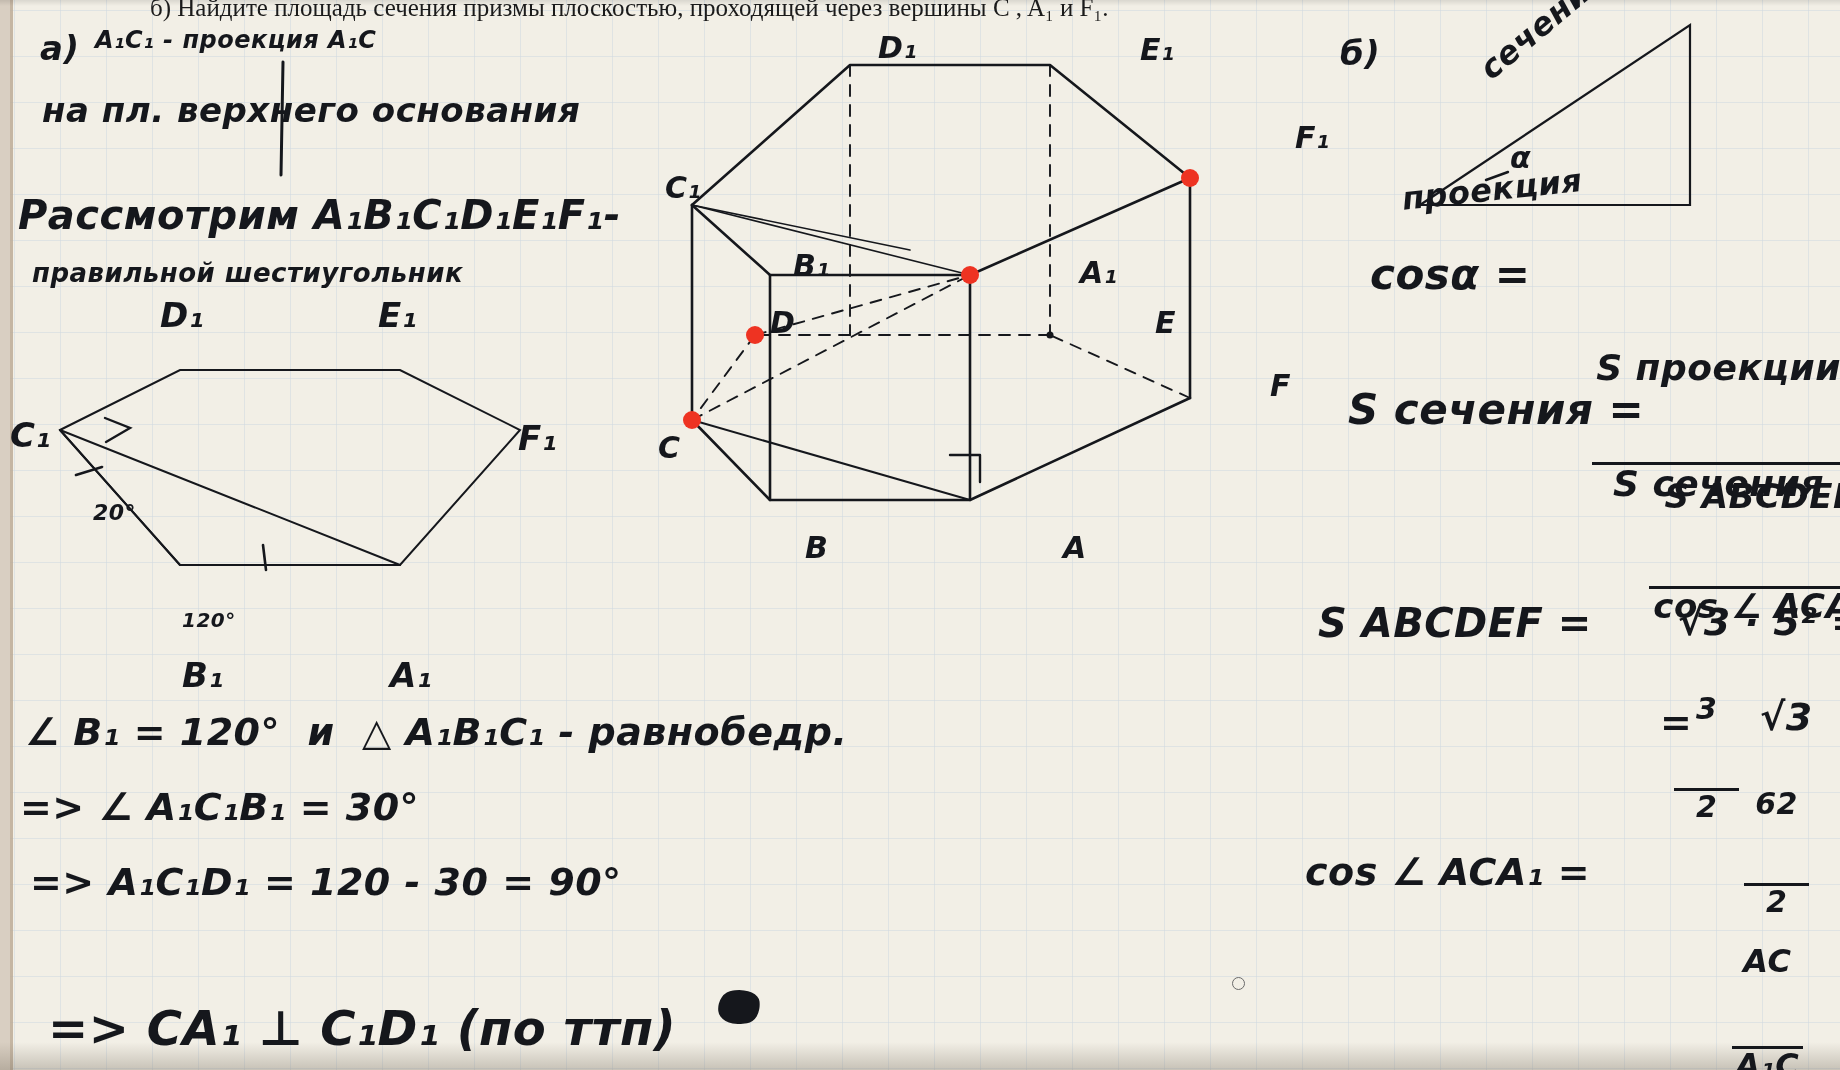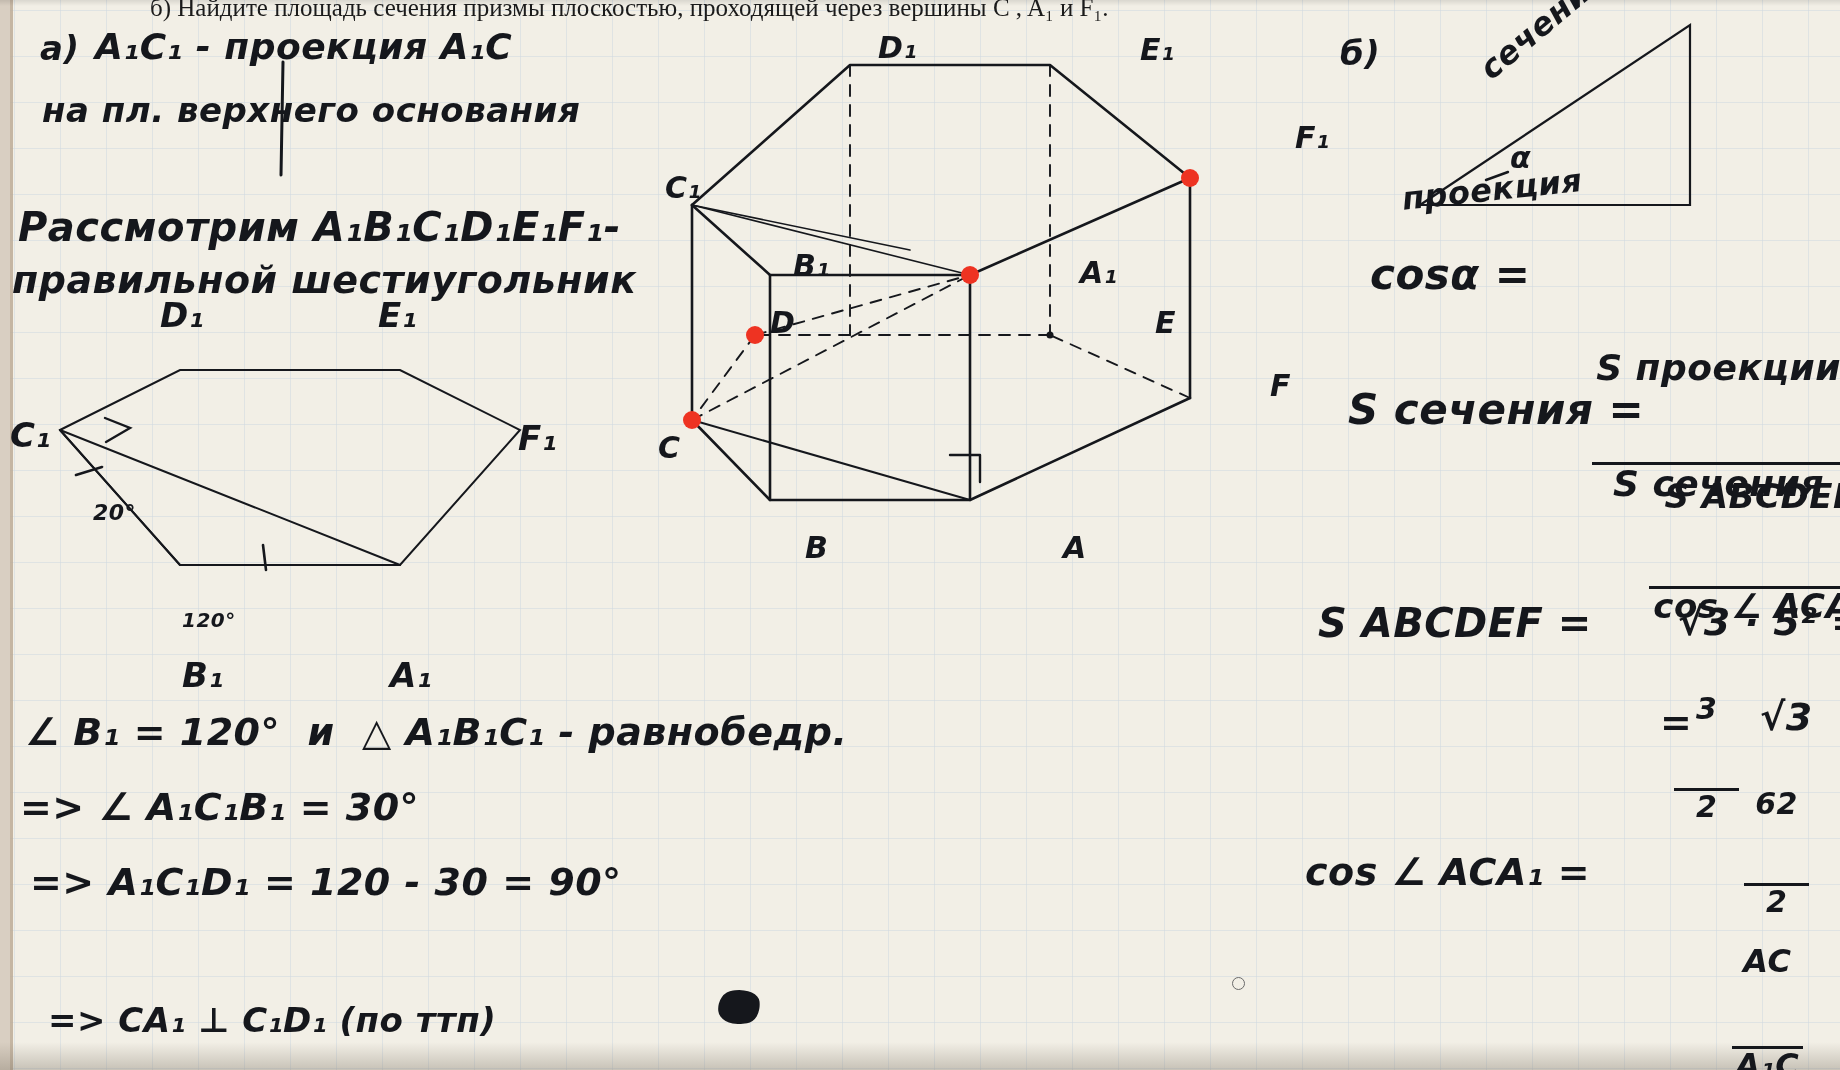--- a/index.html
+++ b/index.html
@@ -188,24 +188,24 @@
     </div>
 
   <div class="left-margin"></div>
   <div class="left-margin2"></div>
   <div class="paper-shadow-top"></div>
   <div class="paper-shadow-bottom"></div>
 
   <div class="printed-task">б) Найдите площадь сечения призмы плоскостью, проходящей через вершины C , A₁ и F₁.</div>
 
   <div class="hw sk" style="left:40px; top:28px; font-size:34px;">а)</div>
-  <div class="hw sk" style="left:95px; top:26px; font-size:36px;">A₁C₁ - проекция A₁C</div>
+  <div class="hw sk" style="left:95px; top:26px; font-size:24px;">A₁C₁ - проекция A₁C</div>
   <div class="hw sk" style="left:42px; top:90px; font-size:34px;">на пл. верхнего основания</div>
-  <div class="hw sk" style="left:18px; top:204px; font-size:40px;">Рассмотрим A₁B₁C₁D₁E₁F₁-</div>
-  <div class="hw sk" style="left:12px; top:258px; font-size:38px;">правильной шестиугольник</div>
+  <div class="hw sk" style="left:18px; top:192px; font-size:40px;">Рассмотрим A₁B₁C₁D₁E₁F₁-</div>
+  <div class="hw sk" style="left:32px; top:258px; font-size:26px;">правильной шестиугольник</div>
 
   <svg class="fig" style="left:0; top:0;" width="1840" height="1070">
     <path class="ln-thin" d="M283,62 L281,175" style="stroke-width:3"></path>
   </svg>
 
   <svg class="fig" style="left:10px; top:370px;" width="530" height="290" viewBox="0 0 530 290">
     <polygon class="ln-thin" points="50,60 170,0 390,0 510,60 390,195 170,195" style="stroke-width:2"></polygon>
 
     <line class="ln-thin" x1="50" y1="60" x2="390" y2="195" style="stroke-width:2"></line>
     <line class="ln-thin" x1="50" y1="60" x2="170" y2="195" style="stroke-width:2"></line>
@@ -319,18 +319,18 @@
   <div class="hw sk" style="left:1685px; top:840px; font-size:32px;">
     <span class="frac">
       <span class="num">AC</span>
       <span class="den">A₁C</span>
     </span>
   </div>
 
   <div class="hw sk" style="left:25px; top:710px; font-size:38px;">∠ B₁ = 120°  и  △ A₁B₁C₁ - равнобедр.</div>
   <div class="hw sk" style="left:20px; top:785px; font-size:38px;">=&gt; ∠ A₁C₁B₁ = 30°</div>
   <div class="hw sk" style="left:30px; top:860px; font-size:38px;">=&gt; A₁C₁D₁ = 120 - 30 = 90°</div>
-  <div class="hw sk" style="left:48px; top:1000px; font-size:34px;">=&gt; CA₁ ⊥ C₁D₁ (по ттп)</div>
+  <div class="hw sk" style="left:48px; top:1000px; font-size:48px;">=&gt; CA₁ ⊥ C₁D₁ (по ттп)</div>
   <div class="blob" style="left:718px; top:990px;"></div>
 
   <div class="tiny-circle" style="left:1232px; top:977px;"></div>
 
 </div>
 
 </body></html>

